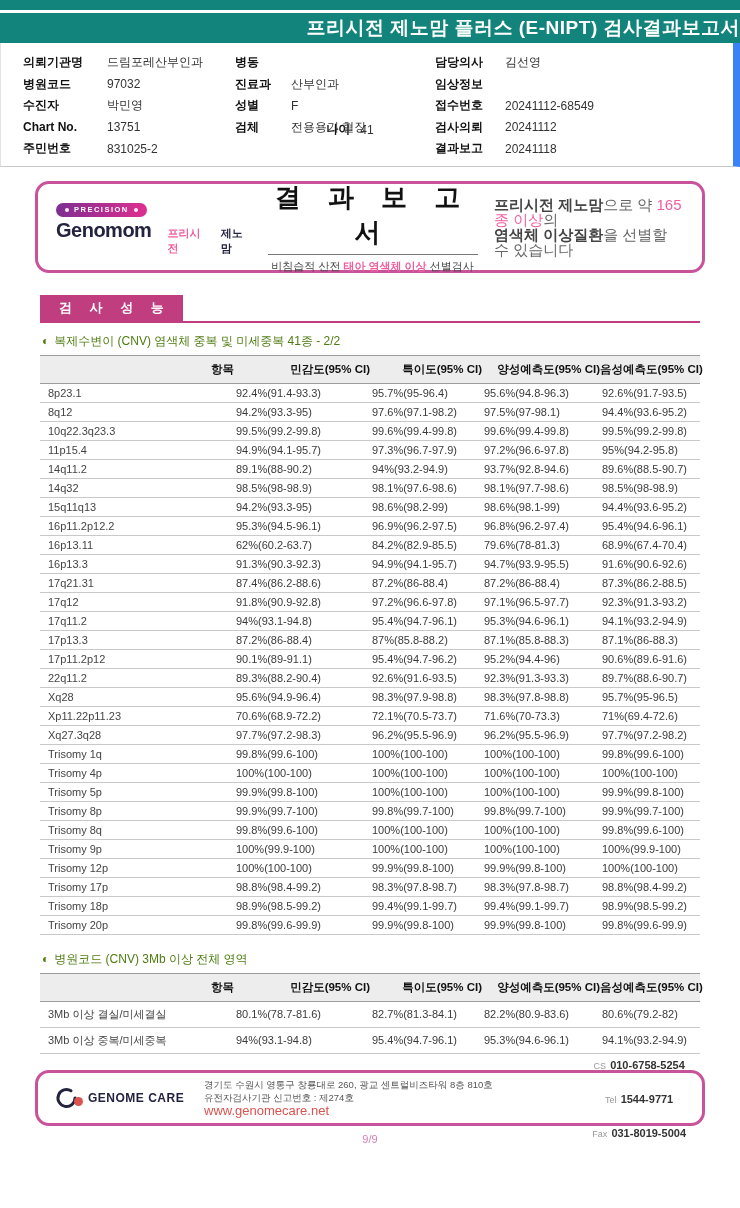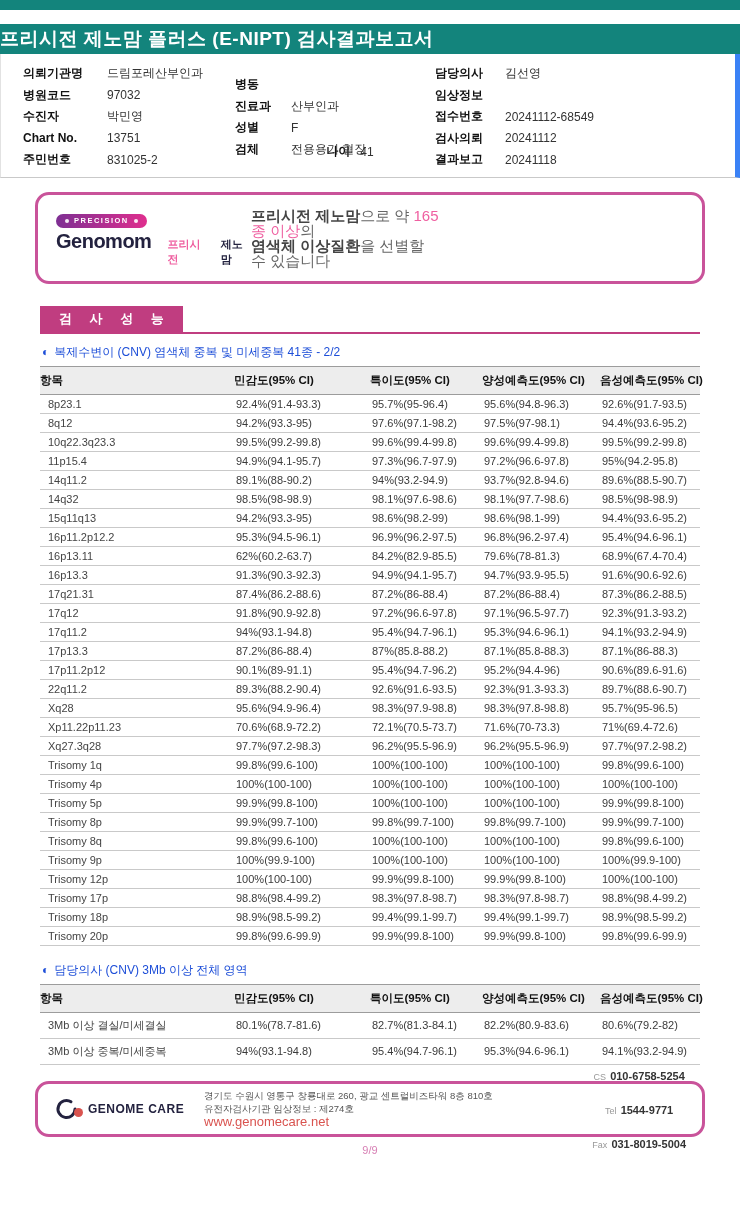--- a/index.html
+++ b/index.html
@@ -5,26 +5,26 @@
   :root{
     --teal:#13847c; --magenta:#c03d80; --pink-border:#c9539a; --pink-hl:#ef5fa0;
     --navy:#23223f; --red:#d9534f; --pagenum:#d77fb4;
   }
   *{margin:0;padding:0;box-sizing:border-box;}
   body{background:#fff;font-family:"Liberation Sans","DejaVu Sans",sans-serif;color:#222;}
   .page{position:relative;width:740px;height:1208px;background:#fff;overflow:hidden;}
 
   
   .top-strip{height:10px;background:var(--teal);}
-  .title-bar{height:30px;margin-top:14px;background:var(--teal);display:flex;align-items:center;justify-content:flex-start;}
+  .title-bar{height:30px;margin-top:3px;background:var(--teal);display:flex;align-items:center;justify-content:flex-end;}
   .title-bar span{color:#fff;font-size:19px;font-weight:bold;letter-spacing:0.5px;}
 
   
-  .patient-box{border-bottom:1px solid #c9c9c9;border-left:1px solid #e2e2e2;border-right:5px solid #3b82f6;
-    padding:9px 0 6px 22px;display:flex;align-items:center;}
+  .patient-box{border-bottom:1px solid #c9c9c9;border-left:1px solid #e2e2e2;border-right:7px solid #3b82f6;
+    padding:9px 0 6px 22px;display:flex;}
   .pi-col1{width:212px;}
   .pi-col2{width:200px;}
   .pi-col3{width:290px;}
   .pi-row{display:flex;height:21.5px;align-items:center;font-size:12px;white-space:nowrap;}
   .pair{display:flex;align-items:center;}
   .pi-label{font-weight:bold;color:#111;}
   .pi-value{color:#333;}
   .pi-col1 .pi-label{width:84px;}
   .pi-col2 .pi-label{width:56px;}
   .pi-col3 .pi-label{width:70px;}
@@ -50,27 +50,27 @@
   .note-block{width:190px;font-size:15px;color:#666;line-height:15px;text-align:left;}
   .note-block b{color:#444;}
   .note-block .hl{color:var(--pink-hl);}
 
   
   .section-wrap{margin:22px 40px 0 40px;border-bottom:2px solid var(--magenta);}
   .section-title-box{display:inline-block;background:var(--magenta);color:#fff;font-size:13px;font-weight:bold;
     letter-spacing:7px;padding:4px 12px 4px 19px;}
 
   
-  .tbl-caption{margin:10px 0 5px 42px;font-size:12px;color:#1d4ed8;}
+  .tbl-caption{margin:10px 0 5px 42px;font-size:12px;color:#4d7c0f;}
   .tbl-caption .bullet{font-size:12px;margin-right:5px;}
 
   
   table{border-collapse:collapse;table-layout:fixed;width:660px;margin-left:40px;}
   thead tr{background:#ededed;}
-  th{font-size:11.5px;font-weight:bold;color:#111;text-align:left;padding:6px 0;
+  th{font-size:11.5px;font-weight:bold;color:#111;text-align:right;padding:6px 0;
      border-top:1px solid #9c9c9c;border-bottom:1px solid #9c9c9c;white-space:nowrap;}
   td{font-size:11px;color:#3a3a3a;padding:3px 0 3px 2px;border-bottom:1px solid #c9c9c9;white-space:nowrap;}
   td.c-item{padding-left:8px;color:#444;}
   .tbl2 td{padding-top:5px;padding-bottom:5px;}
 
   
   .footer-box{margin:16px 35px 0 35px;height:56px;border:3px solid var(--pink-border);border-radius:14px;
     display:flex;align-items:center;padding:0 16px;}
   .f-logo{display:flex;align-items:center;width:150px;}
   .f-logo-text{font-size:12px;font-weight:bold;color:var(--navy);letter-spacing:0.5px;}
@@ -195,20 +195,27 @@
         <span class="pill-dot"></span>
         <span>PRECISION</span>
         <span class="pill-dot"></span>
       </span>
       <div class="logo-line">
         <span class="logo-main">Genomom</span>
         <span class="logo-sub-pink">프리시전</span>
         <span class="logo-sub-dark">제노맘</span>
       </div>
     </div>
+    <div class="center-block">
+      <div class="report-title">결 과 보 고 서</div>
+      <div class="report-divider"></div>
+      <div class="report-subtitle">
+        <span>비침습적 산전 </span><span class="hl">태아 염색체 이상</span><span> 선별검사</span>
+      </div>
+    </div>
     <div class="note-block">
       <div><b>프리시전 제노맘</b><span>으로 약 </span><span class="hl">165종 이상</span><span>의</span></div>
       <div><b>염색체 이상질환</b><span>을 선별할 수 있습니다</span></div>
     </div>
   </div>
 
   <div class="section-wrap">
     <span class="section-title-box">검 사 성 능</span>
   </div>
 
@@ -433,21 +440,21 @@
           <td class="c-item">Trisomy 20p</td>
           <td>99.8%(99.6-99.9)</td>
           <td>99.9%(99.8-100)</td>
           <td>99.9%(99.8-100)</td>
           <td>99.8%(99.6-99.9)</td>
         </tr>
       </tbody>
     </table>
 
   <div class="tbl-caption" style="margin-top:16px">
-    <span class="bullet">◐</span><span>담당의사 (CNV) 3Mb 이상 전체 영역</span>
+    <span class="bullet">◐</span><span>병원코드 (CNV) 3Mb 이상 전체 영역</span>
   </div>
   <table class="tbl2">
     <colgroup>
         <col style="width:194px">
         <col style="width:136px">
         <col style="width:112px">
         <col style="width:118px">
         <col style="width:100px">
       </colgroup>
   <thead>
@@ -480,21 +487,21 @@
   <div class="footer-box">
     <div class="f-logo">
       <svg width="34" height="26" viewBox="0 0 34 26">
         <path d="M21 13 a8.5 8.5 0 1 1 -4 -7.2" fill="none" stroke="#23223f" stroke-width="3" stroke-linecap="round"></path>
         <circle cx="24.5" cy="16.5" r="4.5" fill="#d9534f"></circle>
       </svg>
       <span class="f-logo-text">GENOME CARE</span>
     </div>
     <div class="f-addr">
       <div>경기도 수원시 영통구 창룡대로 260, 광교 센트럴비즈타워 8층 810호</div>
-      <div>유전자검사기관 임상정보 : 제274호</div>
+      <div>유전자검사기관 신고번호 : 제274호</div>
       <div class="f-web">www.genomecare.net</div>
     </div>
     <div class="f-contacts">
         <span class="f-contact"><span class="c-label">CS</span><span class="c-value">010-6758-5254</span></span>
         <span class="f-contact"><span class="c-label">Tel</span><span class="c-value">1544-9771</span></span>
         <span class="f-contact"><span class="c-label">Fax</span><span class="c-value">031-8019-5004</span></span>
       </div>
   </div>
 
   <div class="page-num">9/9</div>

